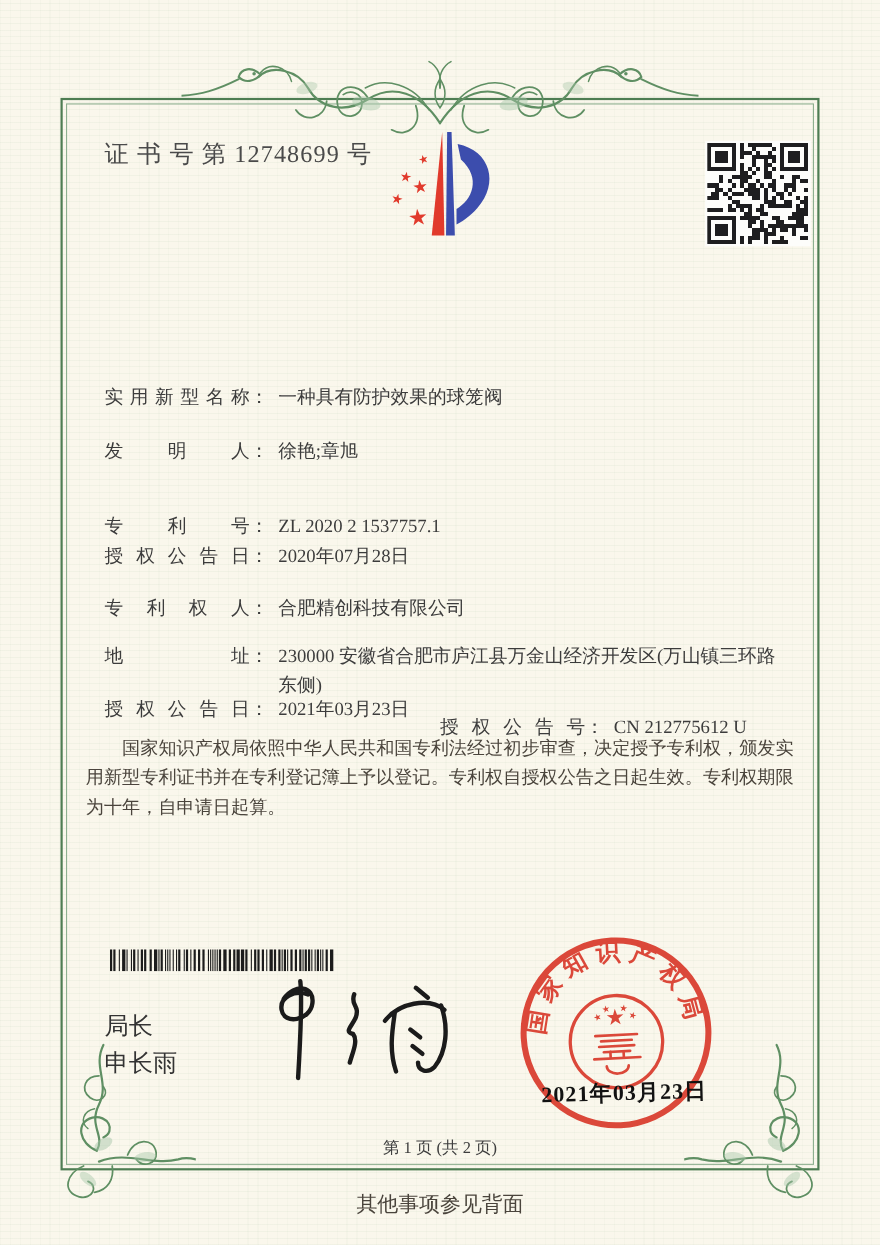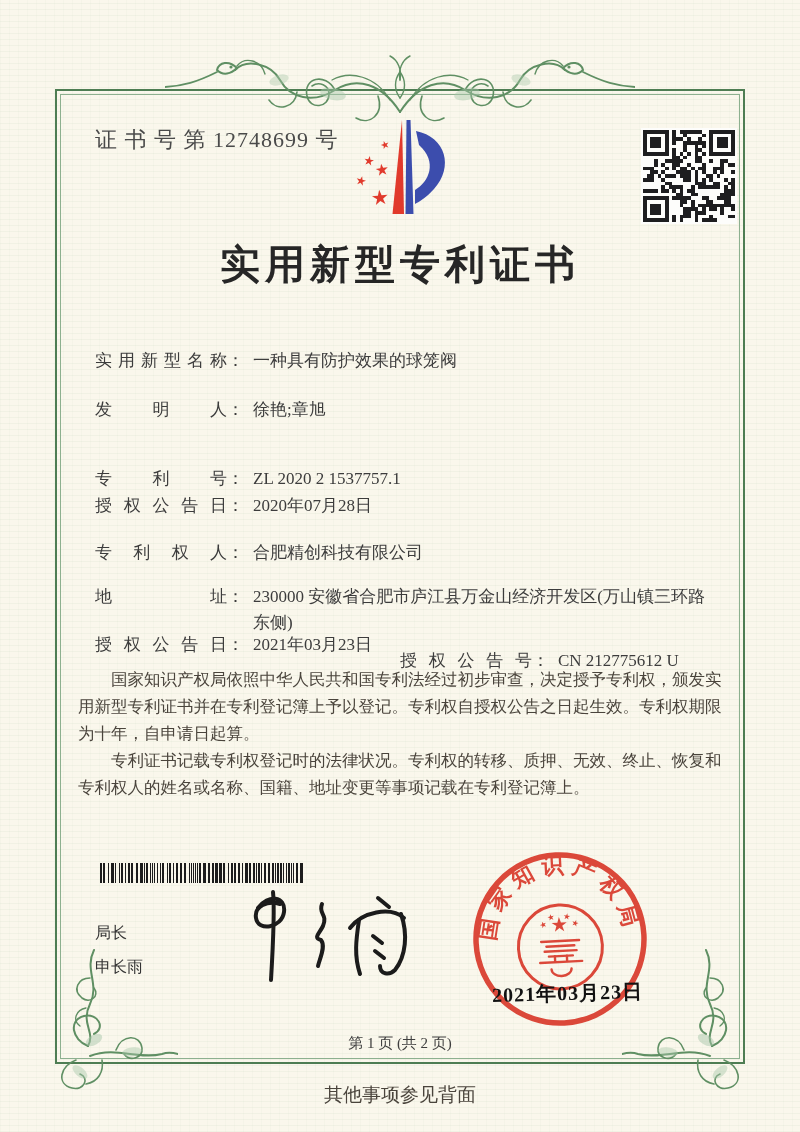--- a/index.html
+++ b/index.html
@@ -28,21 +28,21 @@
   .f-label{display:inline-block;width:132px;text-align:justify;text-align-last:justify;vertical-align:top;}
   .f-colon{vertical-align:top;}
   .f-value{display:inline-block;margin-left:9px;max-width:466px;vertical-align:top;}
   .grant-row{position:absolute;left:0;top:632px;width:100%;font-size:17px;line-height:26px;color:#3c3c3c;}
   .grant-pair1{position:absolute;left:95px;top:0;}
   .grant-pair2{position:absolute;left:400px;top:16px;}
   .body-text{position:absolute;left:78px;top:666px;width:648px;font-size:16.5px;line-height:27px;color:#4a443c;}
   .body-text p{margin:0;text-indent:2em;}
   .barcode{position:absolute;left:100px;top:863px;width:208px;height:20px;display:flex;align-items:stretch;overflow:hidden;}
   .barcode div{background:#1c1c1c;flex:none;}
-  .signoff{position:absolute;left:95px;top:916px;font-size:16px;line-height:34px;color:#333;}
+  .signoff{position:absolute;left:95px;top:916px;font-size:22px;line-height:34px;color:#333;}
   .signature{position:absolute;left:222px;top:884px;width:206px;height:108px;}
   .seal{position:absolute;left:466px;top:845px;width:188px;height:188px;transform:rotate(-3deg);opacity:.92;}
   .seal-date{position:absolute;left:492px;top:980px;font-size:20px;font-weight:bold;color:#121212;letter-spacing:1px;transform:rotate(-1.5deg);}
   .page-num{position:absolute;left:0;top:1034px;width:100%;text-align:center;font-size:15px;color:#3e3e3e;}
   .back-note{position:absolute;left:0;top:1082px;width:100%;text-align:center;font-size:19px;color:#4a443c;}
   .green{stroke:#5f8f63;fill:none;stroke-linecap:round;}
 </style>
 </head>
 <body>
 
@@ -427,21 +427,20 @@
         <rect x="8" y="24" width="1" height="1"></rect>
         <rect x="10" y="24" width="1" height="1"></rect>
         <rect x="14" y="24" width="1" height="1"></rect>
         <rect x="16" y="24" width="1" height="1"></rect>
         <rect x="17" y="24" width="1" height="1"></rect>
         <rect x="18" y="24" width="1" height="1"></rect>
         <rect x="19" y="24" width="1" height="1"></rect>
       </svg>
   </div>
 
-  <div class="title">实用新型专利证书</div>
 
   <div class="field-row" style="top:348px">
     <span class="f-label">实用新型名称</span><span class="f-colon">：</span><span class="f-value">一种具有防护效果的球笼阀</span>
   </div>
   <div class="field-row" style="top:397px">
     <span class="f-label">发明人</span><span class="f-colon">：</span><span class="f-value">徐艳;章旭</span>
   </div>
   <div class="field-row" style="top:466px">
     <span class="f-label">专利号</span><span class="f-colon">：</span><span class="f-value">ZL 2020 2 1537757.1</span>
   </div>
@@ -459,21 +458,20 @@
     <span class="grant-pair1">
       <span class="f-label">授权公告日</span><span class="f-colon">：</span><span class="f-value">2021年03月23日</span>
     </span>
     <span class="grant-pair2">
       <span class="f-label">授权公告号</span><span class="f-colon">：</span><span class="f-value">CN 212775612 U</span>
     </span>
   </div>
 
   <div class="body-text">
     <p>国家知识产权局依照中华人民共和国专利法经过初步审查，决定授予专利权，颁发实用新型专利证书并在专利登记簿上予以登记。专利权自授权公告之日起生效。专利权期限为十年，自申请日起算。</p>
-    <p>专利证书记载专利权登记时的法律状况。专利权的转移、质押、无效、终止、恢复和专利权人的姓名或名称、国籍、地址变更等事项记载在专利登记簿上。</p>
   </div>
 
   <div class="barcode" id="barcode">
       <div style="width:2px;margin-right:1px"></div>
       <div style="width:2px;margin-right:3px"></div>
       <div style="width:1px;margin-right:2px"></div>
       <div style="width:3px;margin-right:1px"></div>
       <div style="width:1px;margin-right:3px"></div>
       <div style="width:1px;margin-right:1px"></div>
       <div style="width:2px;margin-right:2px"></div>

